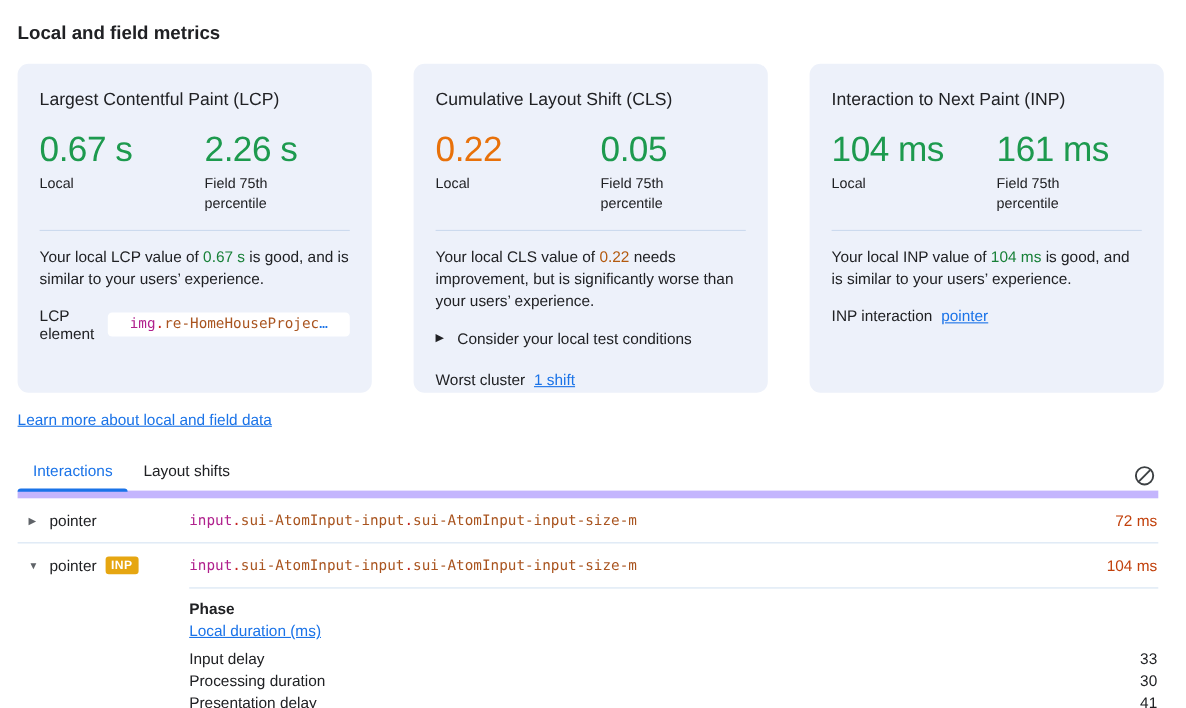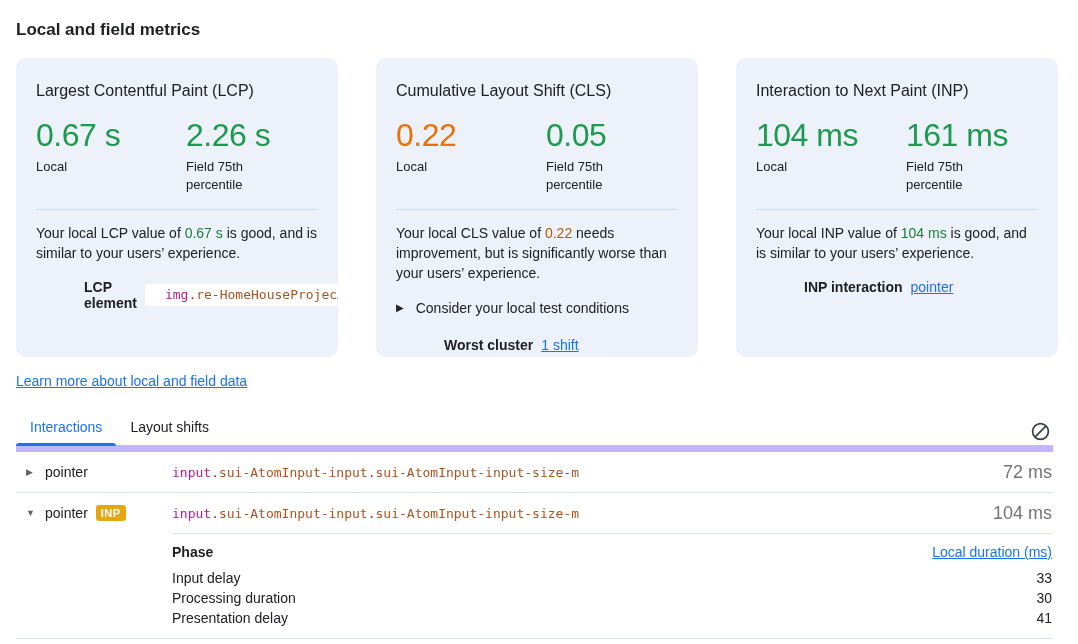--- a/index.html
+++ b/index.html
@@ -24,21 +24,21 @@
   .value-col { width: 150px; flex-shrink: 0; }
   .metric-value { font-size: 32px; line-height: 38px; letter-spacing: -0.5px; font-weight: 400; }
   .good  { color: #1d9a4e; }
   .needs { color: #e8710a; }
   .metric-label { font-size: 13px; line-height: 18px; margin-top: 4px; max-width: 105px; }
   .card-divider { border: none; border-top: 1px solid #ccdaee; margin: 15px 0 13px; }
   .card-desc { font-size: 14px; line-height: 20px; margin: 0; }
   .inline-good  { color: #188038; font-weight: 500; }
   .inline-needs { color: #b3590e; font-weight: 500; }
   .card-footer { margin-top: 16px; font-size: 14px; display: flex; align-items: center; gap: 8px; }
-  .footer-label { font-weight: 700; margin-left: 48px; }
+  .footer-label { font-weight: 400; }
   a.link, .link { color: #1a73e8; text-decoration: underline; cursor: pointer; }
   .code-chip {
     background: #ffffff; border-radius: 4px; padding: 2px 20px;
     font-family: "DejaVu Sans Mono", monospace; font-size: 13px; line-height: 18px;
     white-space: nowrap; cursor: pointer;
   }
   .tok-tag { color: #b0218d; }
   .tok-dot { color: #c5221f; }
   .tok-class { color: #a9541f; }
   .tok-ellipsis { color: #1a73e8; }
@@ -62,25 +62,25 @@
   .tab-action { position: absolute; right: 2px; top: 2px; width: 22px; height: 22px; cursor: pointer; display: flex; align-items: center; justify-content: center; }
   
   .t-row { display: flex; align-items: center; height: 40px; padding: 0 26px; cursor: pointer; }
   .t-name { width: 146px; flex-shrink: 0; display: flex; align-items: center; gap: 8px; font-size: 14px; font-weight: 500; }
   .t-caret { font-size: 9px; color: #5f6368; width: 11px; line-height: 1; }
   .badge-inp {
     background: #e6a611; color: #ffffff; font-size: 11px; font-weight: 700;
     letter-spacing: 0.5px; padding: 2px 5px 1px; border-radius: 3px; line-height: 13px;
   }
   .t-selector { flex: 1; font-family: "DejaVu Sans Mono", monospace; font-size: 13px; white-space: nowrap; overflow: hidden; }
-  .t-duration { font-size: 18px; font-weight: 500; color: #737373; }
+  .t-duration { font-size: 14px; font-weight: 500; color: #c2410c; }
   .sep { height: 0; border-top: 1px solid #d5e3f2; margin: 0 25px 0 16px; }
   .sep.indent { margin-left: 172px; }
   .t-details { padding: 6px 26px 10px 172px; font-size: 14px; }
-  .d-head { display: flex; justify-content: space-between; align-items: baseline; margin: 2px 0 6px; line-height: 20px; }
+  .d-head { display: flex; justify-content: space-between; align-items: baseline; margin: 2px 0 6px; line-height: 20px; flex-direction: column; }
   .d-phase-h { font-weight: 600; }
   .d-row { display: flex; justify-content: space-between; line-height: 20px; }
 </style>
 </head>
 <body>
 
 
 
 <h1 class="page-title">Local and field metrics</h1>
 

